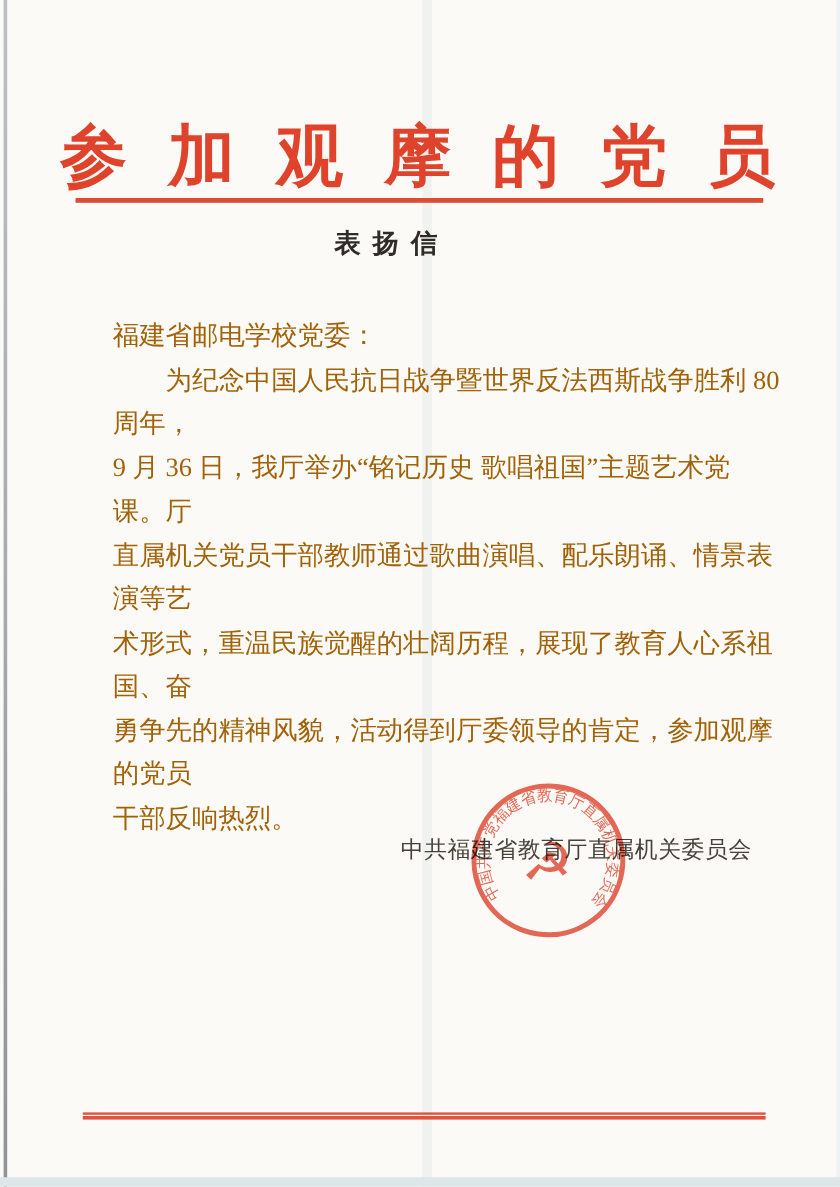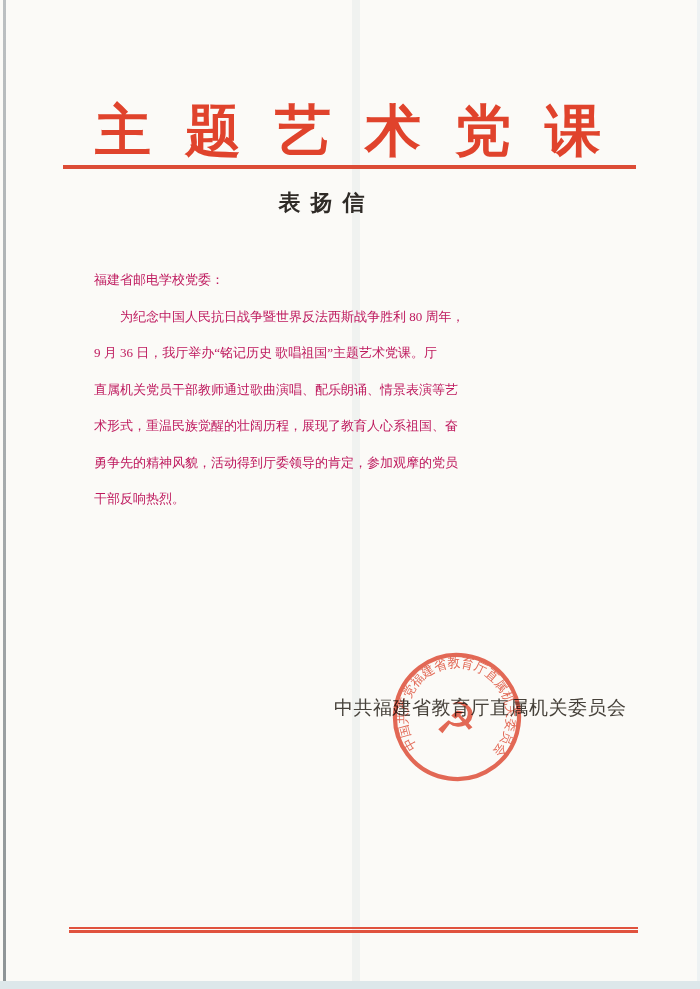--- a/index.html
+++ b/index.html
@@ -48,22 +48,22 @@
   .doc-title{
     position:absolute;left:0;top:190px;width:643px;
     text-align:center;
     font-size:22px;font-weight:700;line-height:26px;
     letter-spacing:10px;text-indent:10px;
     color:#2f2b27;
   }
   
   .letter-body{
     position:absolute;left:94px;top:262px;width:558px;
-    font-size:13px;line-height:36.5px;
-    color:#be185d;
+    font-size:22px;line-height:36.5px;
+    color:#a16207;
   }
   .letter-body p{
     margin:0;white-space:pre-line;
   }
   .letter-body p.indent{text-indent:2em;}
   
   .signature{
     position:absolute;left:334px;top:695px;
     font-size:19px;letter-spacing:0.5px;color:#46413a;
     white-space:nowrap;
@@ -89,21 +89,21 @@
     content:"";display:block;margin-top:3px;height:3px;background:#e0523e;
   }
 </style>
 </head>
 <body>
 
 <div class="page">
 
   <div class="fold-line"></div>
 
-  <div class="org-name">主题艺术党课</div>
+  <div class="org-name">参加观摩的党员</div>
 
   <div class="head-rule"></div>
 
   <div class="doc-title">表扬信</div>
 
   <div class="letter-body">
     <p class="addressee">福建省邮电学校党委：</p>
     <p class="indent">为纪念中国人民抗日战争暨世界反法西斯战争胜利 80 周年，
 9 月 36 日，我厅举办“铭记历史 歌唱祖国”主题艺术党课。厅
 直属机关党员干部教师通过歌曲演唱、配乐朗诵、情景表演等艺

